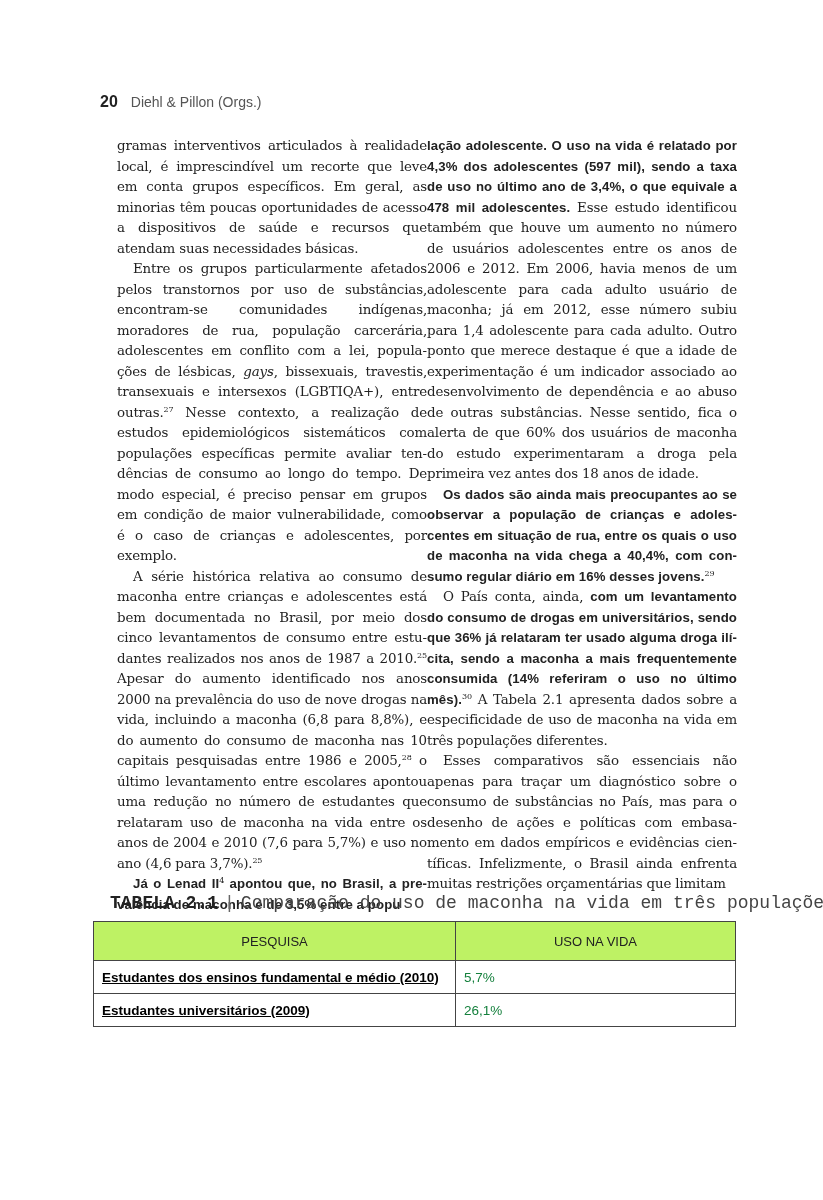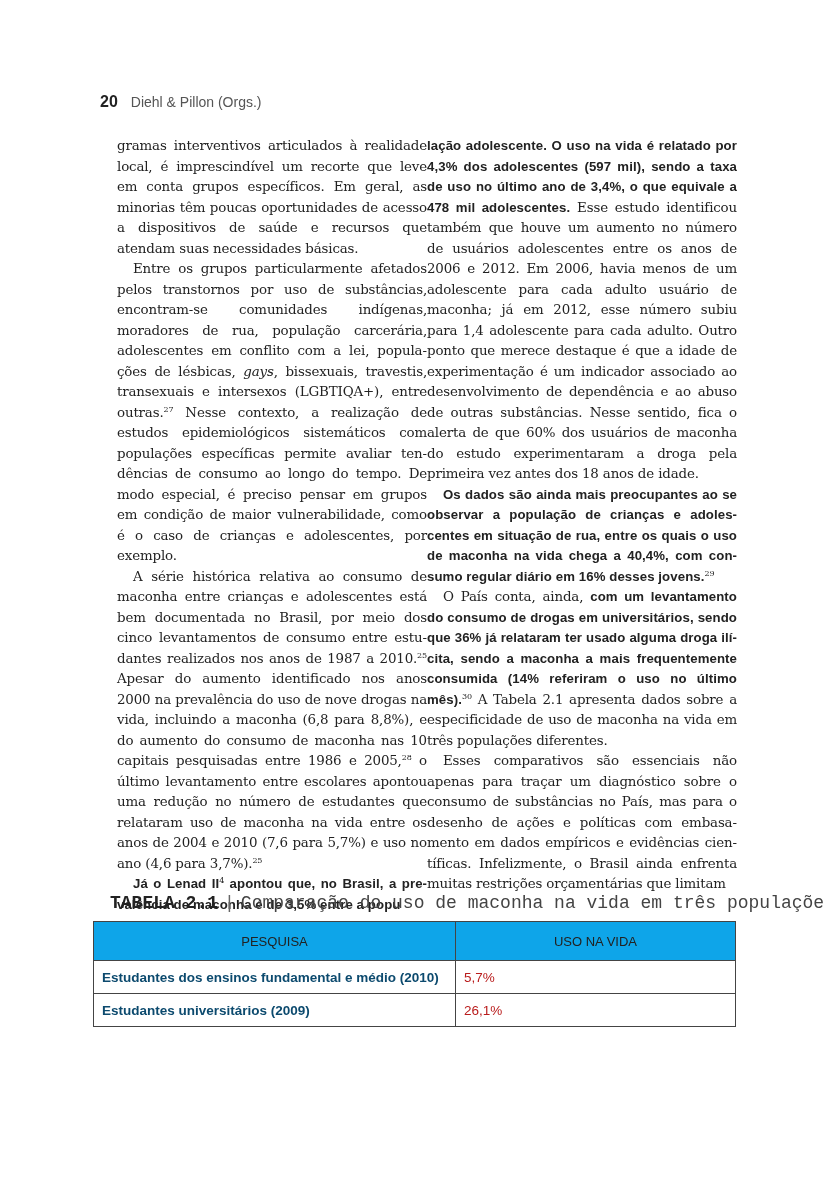--- a/index.html
+++ b/index.html
@@ -34,23 +34,23 @@
     font-family: Liberation Mono, monospace; font-size: 18px; color: #444;
     white-space: nowrap;
   }
   .caption .label { font-weight: bold; color: #222; }
   .caption .sep { margin: 0 6px; color: #666; }
   table.data {
     position: absolute; left: 93px; top: 921px; width: 643px;
     border-collapse: collapse; font-family: "Liberation Sans", sans-serif; font-size: 13.5px;
   }
   table.data th, table.data td { border: 1.3px solid #444; height: 32px; padding: 0 8px; }
-  table.data th { background: #0ea5e9; font-weight: normal; text-align: center; color: #222; height: 38px; font-size: 13px; }
-  table.data td.pop { font-weight: bold; width: 345px; color: #0c4a6e; }
-  table.data td.val { color: #b91c1c; }
+  table.data th { background: #bef264; font-weight: normal; text-align: center; color: #222; height: 38px; font-size: 13px; }
+  table.data td.pop { font-weight: bold; width: 345px; color: #000000; text-decoration: underline; }
+  table.data td.val { color: #15803d; }
 </style>
 </head>
 <body>
 
 <div class="running-head">
   <span class="pgnum">20</span>
   <span>Diehl &amp; Pillon (Orgs.)</span>
 </div>
 
 <div class="columns">

